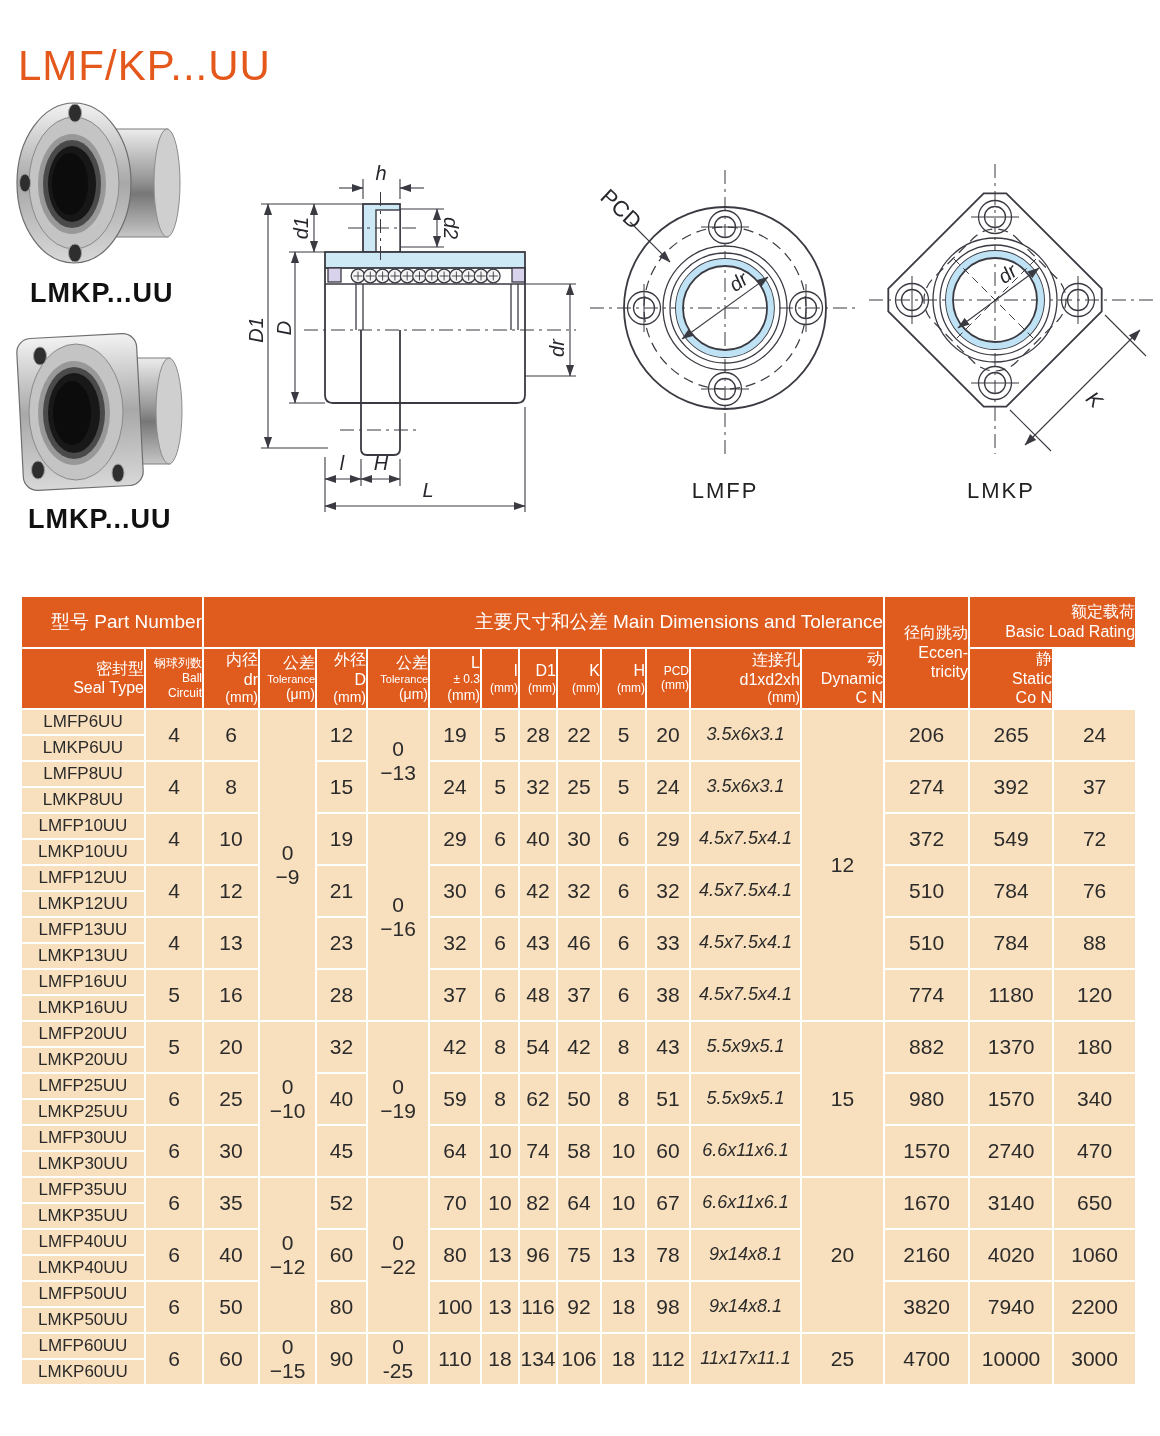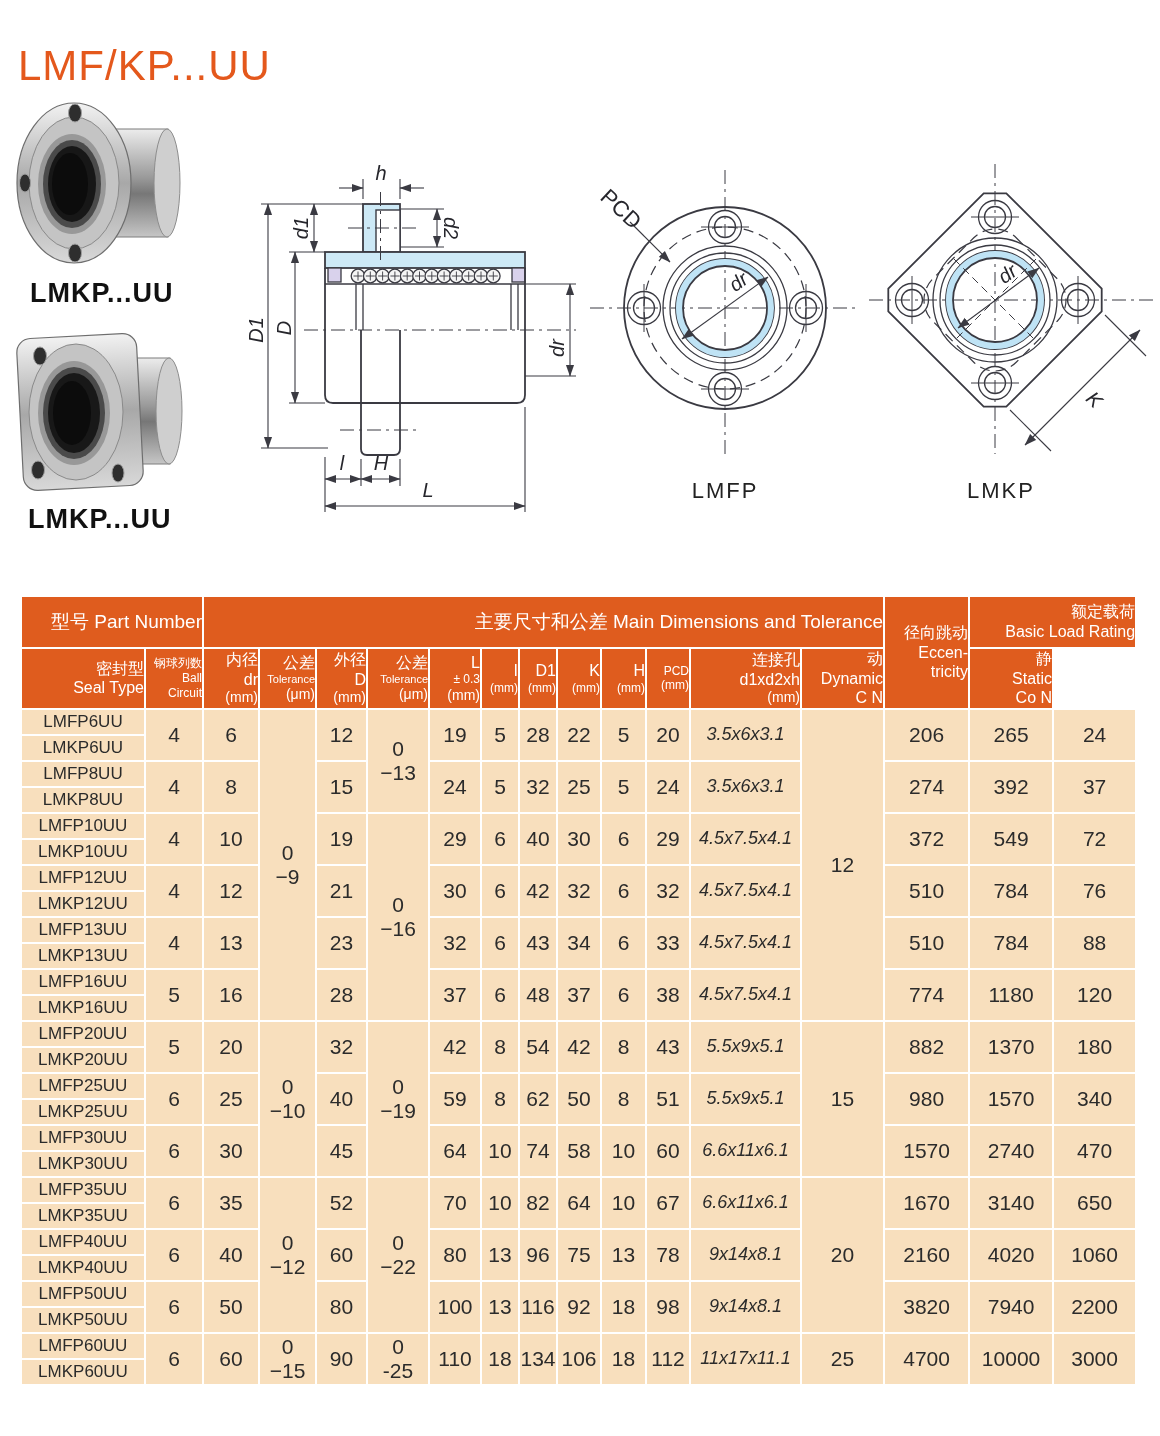--- a/index.html
+++ b/index.html
@@ -447,21 +447,21 @@
           <td class="part">LMKP12UU</td>
         </tr>
         <tr>
           <td class="part">LMFP13UU</td>
           <td class="num" rowspan="2">4</td>
           <td class="num" rowspan="2">13</td>
           <td class="num" rowspan="2">23</td>
           <td class="num" rowspan="2">32</td>
           <td class="num" rowspan="2">6</td>
           <td class="num" rowspan="2">43</td>
-          <td class="num" rowspan="2">34</td>
+          <td class="num" rowspan="2">46</td>
           <td class="num" rowspan="2">6</td>
           <td class="num" rowspan="2">33</td>
           <td class="small" rowspan="2">4.5x7.5x4.1</td>
           <td class="num" rowspan="2">510</td>
           <td class="num" rowspan="2">784</td>
           <td class="num" rowspan="2">88</td>
         </tr>
         <tr>
           <td class="part">LMKP13UU</td>
         </tr>

